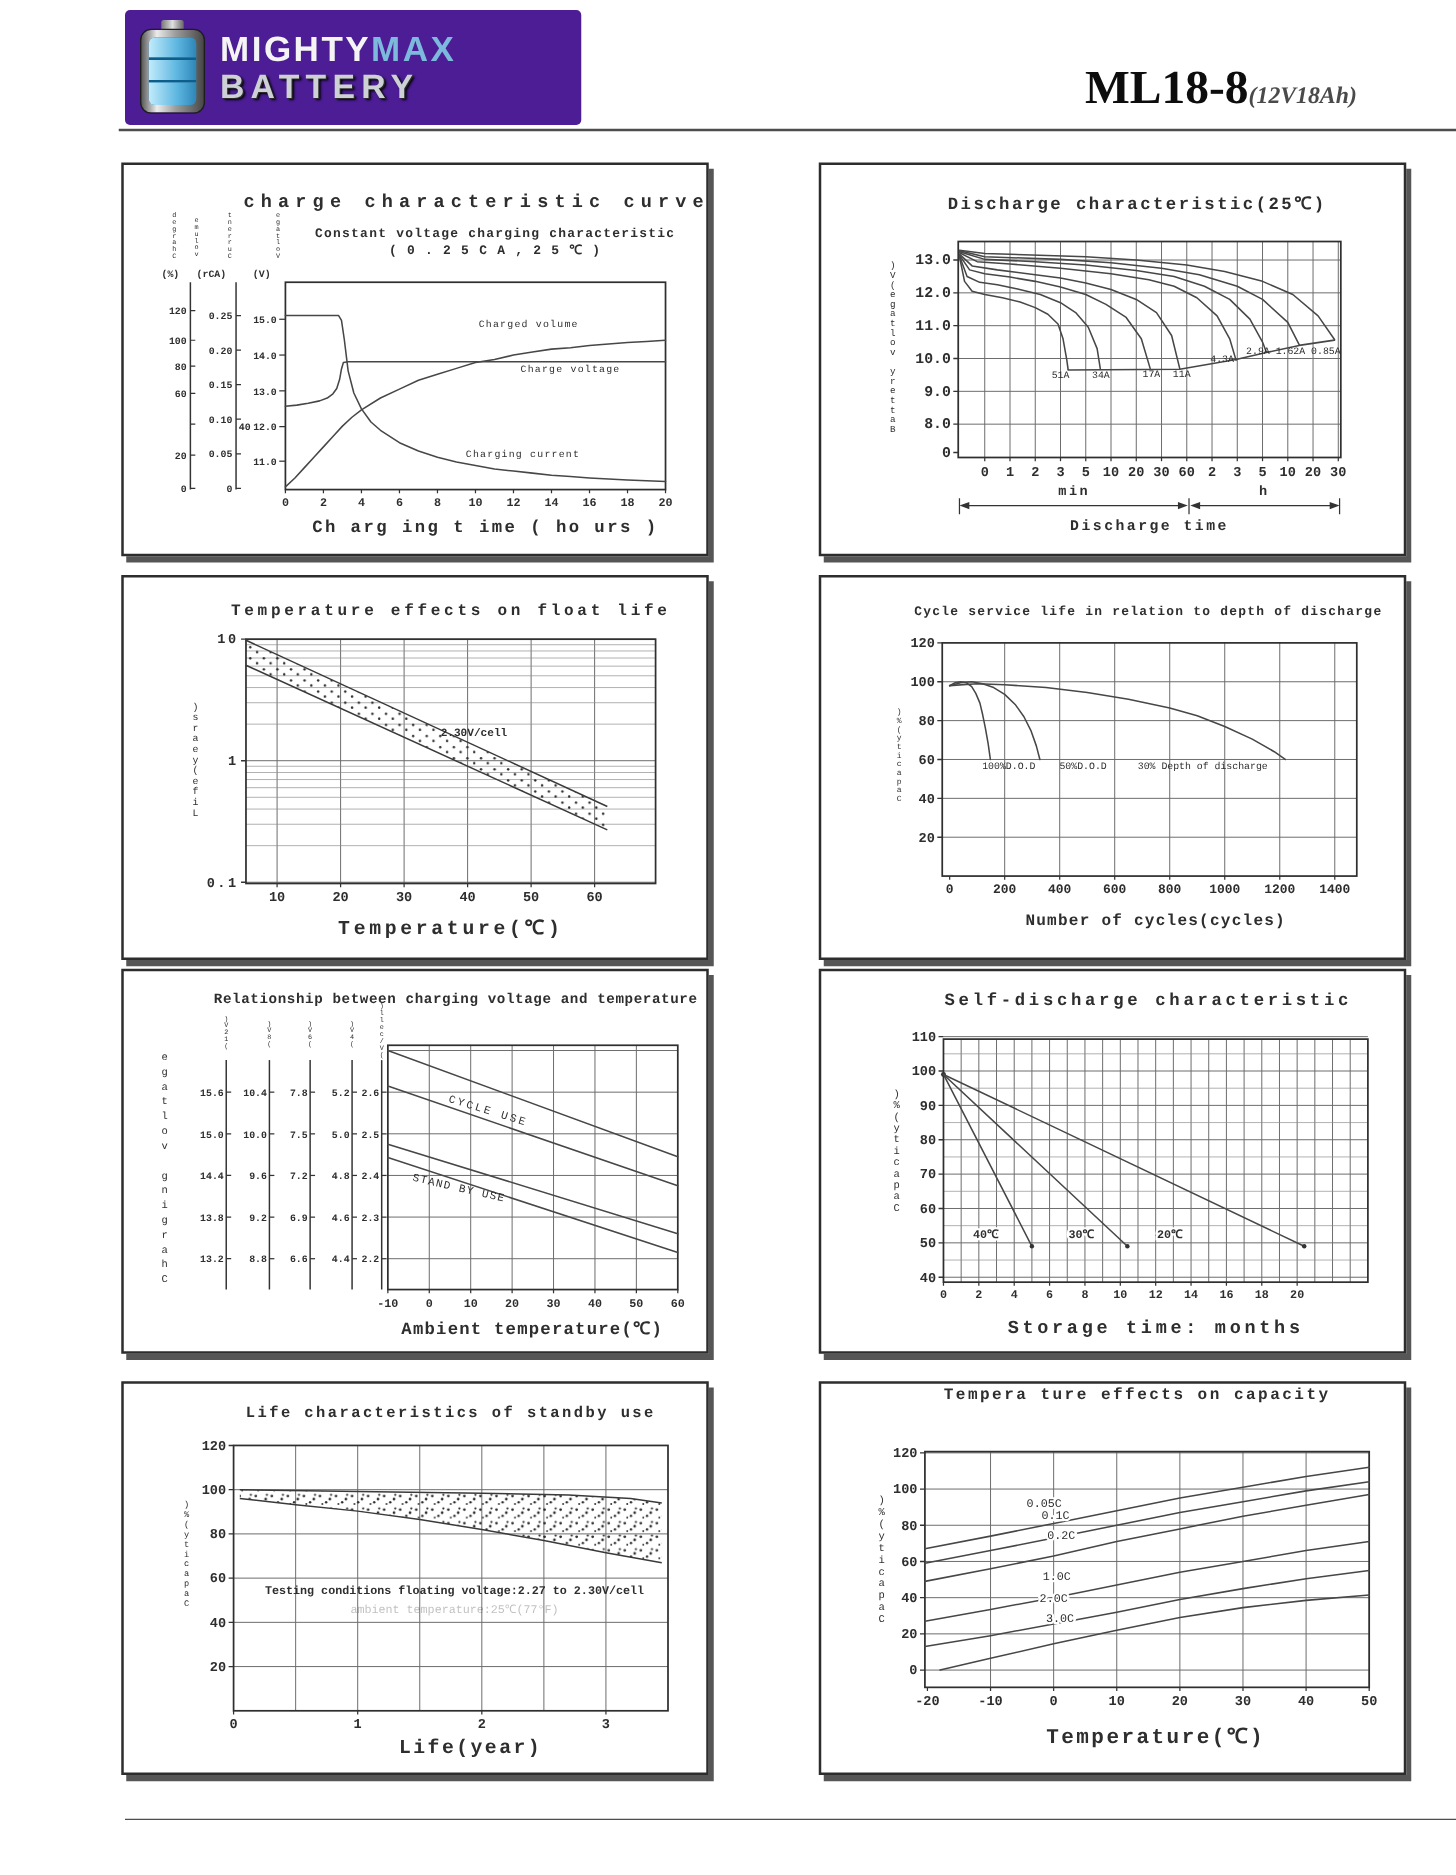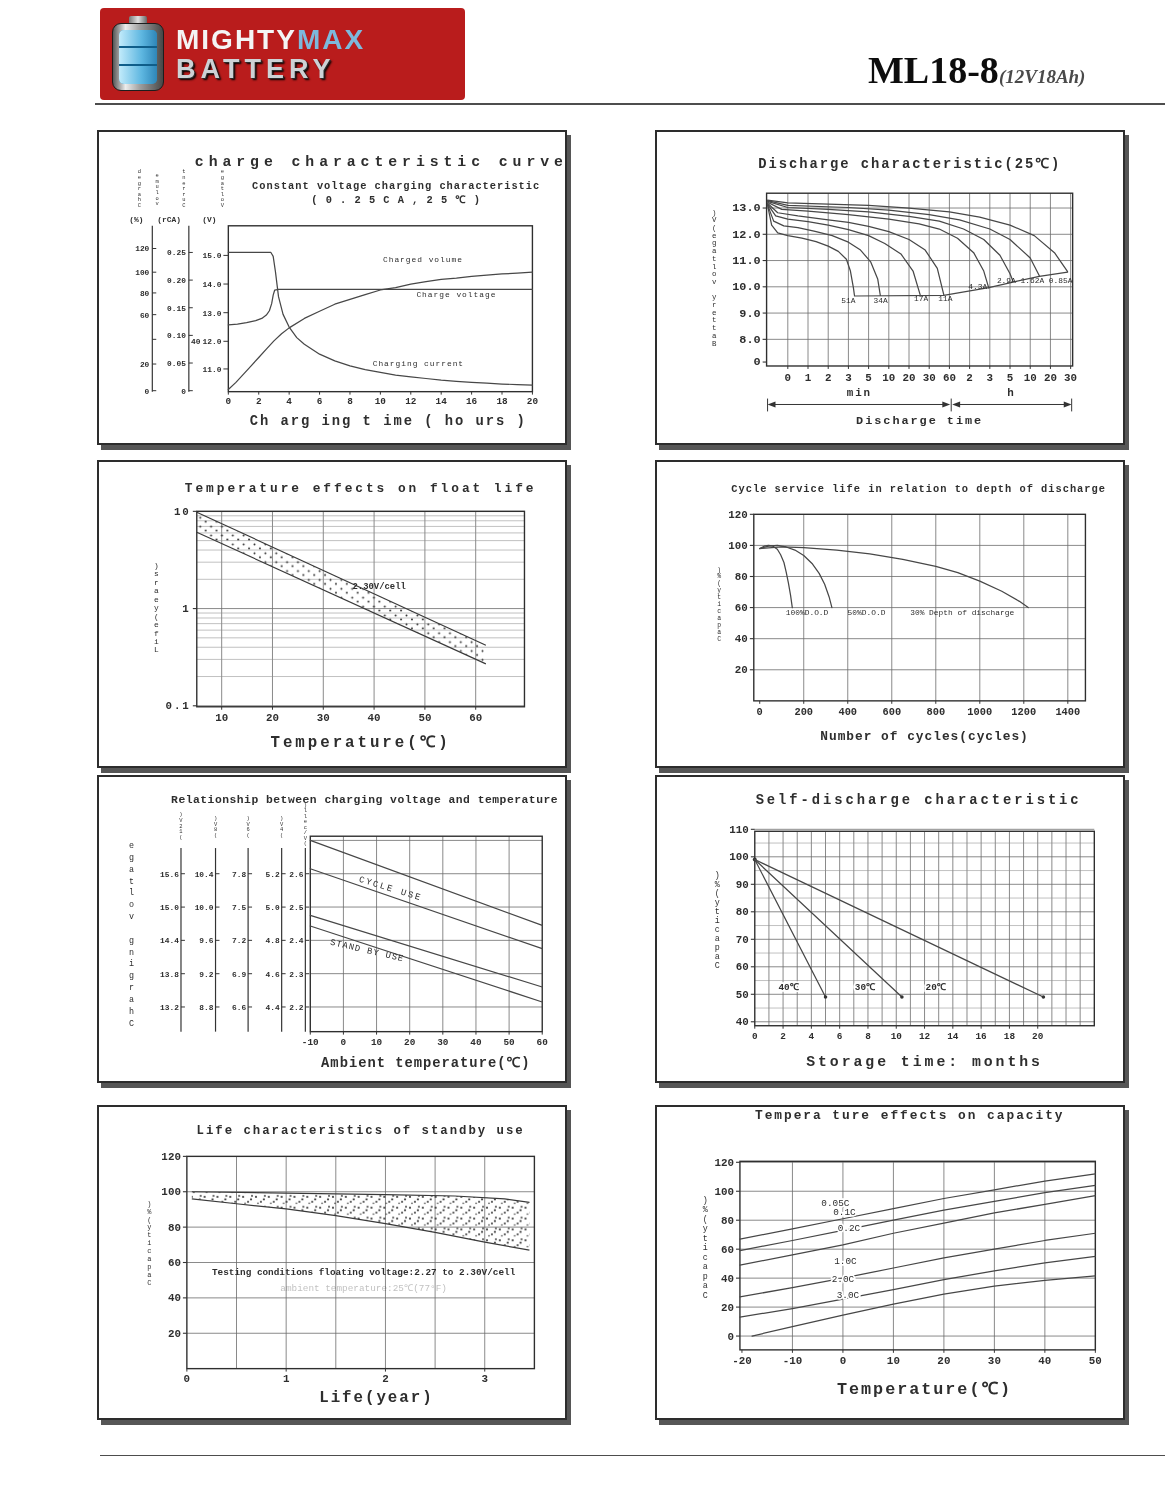--- a/index.html
+++ b/index.html
@@ -1,17 +1,17 @@
 <!DOCTYPE html>
 <html><head>
 <meta charset="utf-8">
 <style>
   html,body{margin:0;padding:0;}
   body{width:1165px;height:1500px;position:relative;background:#fff;font-family:"Liberation Sans",sans-serif;overflow:hidden;}
-  .logo{position:absolute;left:100px;top:8px;width:365px;height:92px;background:#b91c1c;border-radius:4px;display:flex;align-items:center;padding:0 12px;box-sizing:border-box;gap:12px;}
+  .logo{position:absolute;left:100px;top:8px;width:365px;height:92px;background:#4c1d95;border-radius:4px;display:flex;align-items:center;padding:0 12px;box-sizing:border-box;gap:12px;}
   .batt{position:relative;width:52px;height:76px;flex:0 0 auto;}
   .batt-cap{position:absolute;left:17px;top:0;width:18px;height:9px;background:linear-gradient(90deg,#777,#e0e0e0,#666);border-radius:2px;}
   .batt-body{position:absolute;left:0;top:7px;width:52px;height:68px;border-radius:9px;background:linear-gradient(90deg,#565656,#ececec 25%,#9c9c9c 55%,#474747);border:1px solid #1d1d1d;box-sizing:border-box;}
   .batt-core{position:absolute;left:7px;top:14px;width:38px;height:54px;border-radius:5px;background:#2e86b8;overflow:hidden;}
   .batt-seg{height:33.34%;box-sizing:border-box;border-bottom:2px solid #0f5e8a;background:linear-gradient(90deg,#c2ebfb,#5db6e0 60%,#2e86b8);}
   .batt-seg:last-child{border-bottom:none;}
   .logo-text{display:flex;flex-direction:column;line-height:1.05;}
   .l1{font-size:28px;font-weight:bold;letter-spacing:2px;color:#f4f4f4;}
   .l1 .max{color:#7db9dc;}
   .l2{font-size:27px;font-weight:bold;letter-spacing:5px;color:#cdd1d5;text-shadow:1px 1px 0 #2a2a2a,2px 2px 2px #000;}

